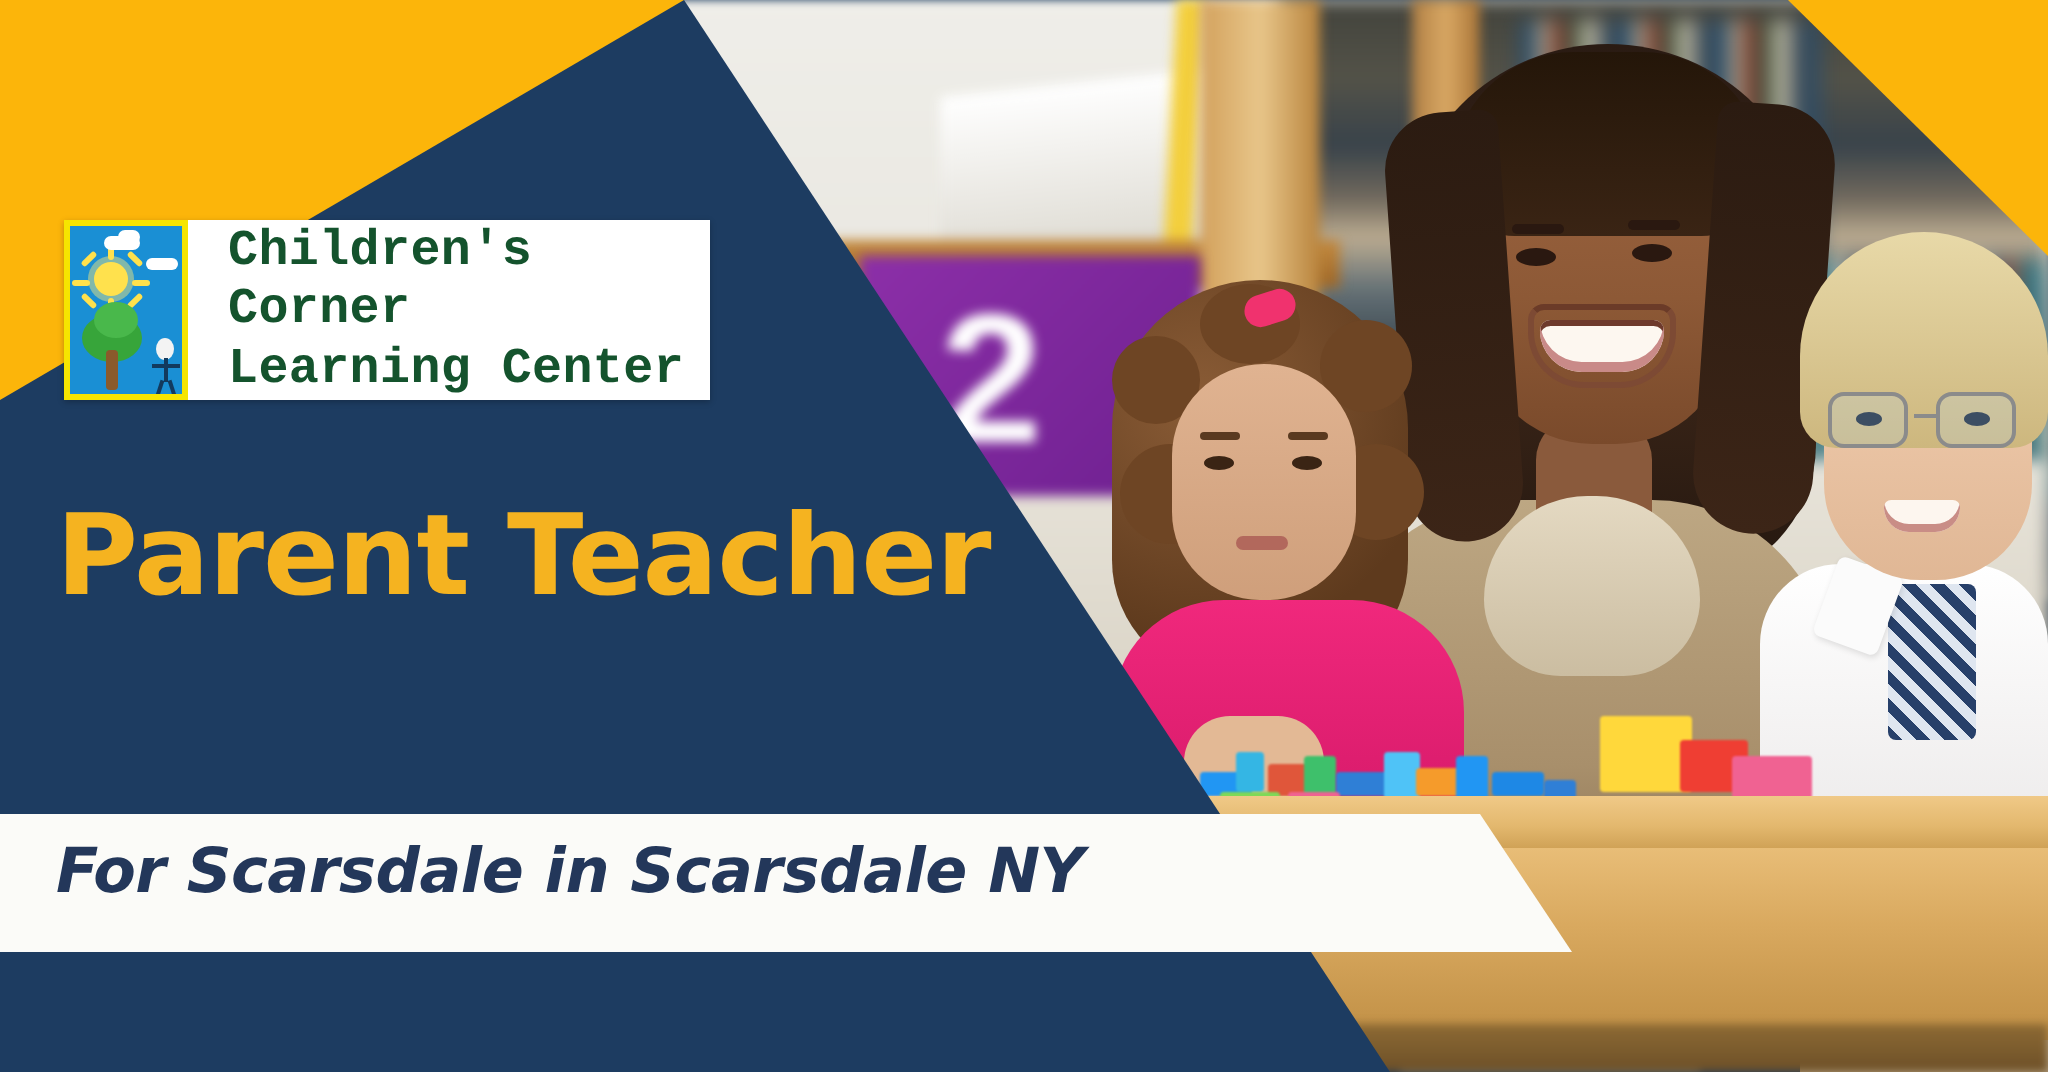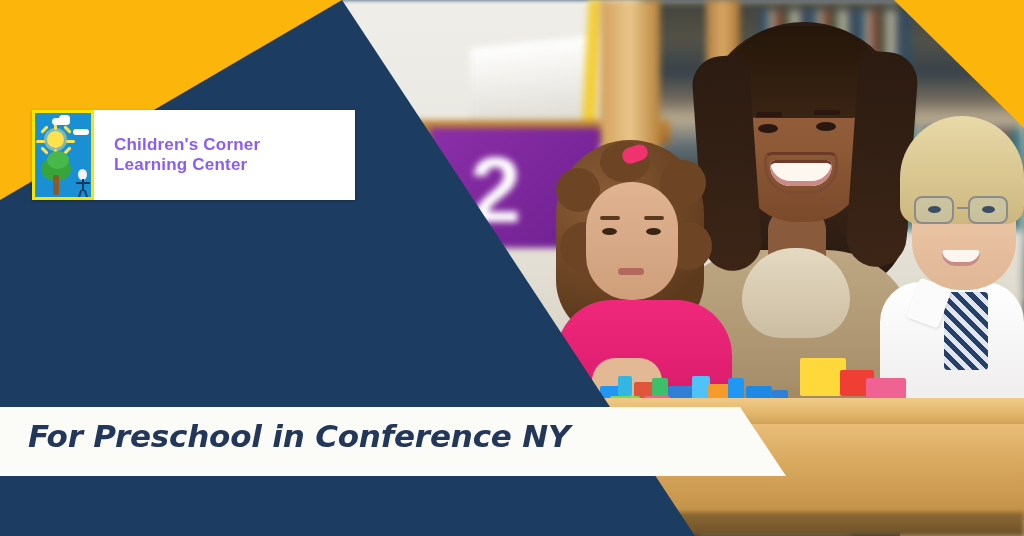--- a/index.html
+++ b/index.html
@@ -298,22 +298,22 @@
   .fig-body{ position:absolute; left:47px; top:66px; width:2px; height:12px; background:#123a5e; }
   .fig-arms{ position:absolute; left:41px; top:69px; width:14px; height:2px; background:#123a5e; }
   .fig-leg1{ position:absolute; left:44px; top:77px; width:2px; height:8px; background:#123a5e; transform:rotate(18deg); }
   .fig-leg2{ position:absolute; left:50px; top:77px; width:2px; height:8px; background:#123a5e; transform:rotate(-18deg); }
 
   .logo-text{
     flex:1; background:#ffffff; display:flex; flex-direction:column;
     justify-content:center; padding-left:20px;
   }
   .logo-line{
-    color:#8b5cf6; font-weight:700; font-size:17px; line-height:1.18;
-    letter-spacing:.2px; font-family:Liberation Sans, sans-serif;
+    color:#14532d; font-weight:700; font-size:25px; line-height:1.18;
+    letter-spacing:.2px; font-family:Liberation Mono, monospace;
   }
 
   
   .headline{
     position:absolute; left:28px; top:250px; width:620px;
     color:#f5b320; font-weight:700; font-size:56px; line-height:1.03;
     letter-spacing:-.5px; font-family:"DejaVu Sans", sans-serif;
   }
   .headline div{ white-space:nowrap; }
 
@@ -441,17 +441,18 @@
         <span class="fig-leg2"></span>
       </div>
     </div>
     <div class="logo-text">
       <div class="logo-line">Children's Corner</div>
       <div class="logo-line">Learning Center</div>
     </div>
   </div>
 
   <div class="headline">
+    <div>Parent Teacher</div>
   </div>
 
-  <div class="subtitle">For Preschool in Conference NY</div>
+  <div class="subtitle">For Scarsdale in Scarsdale NY</div>
 
 </div>
 
 </body></html>

